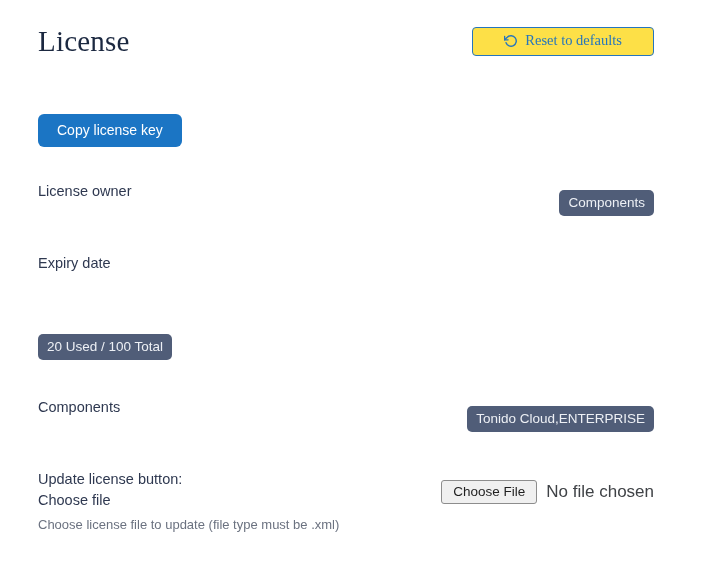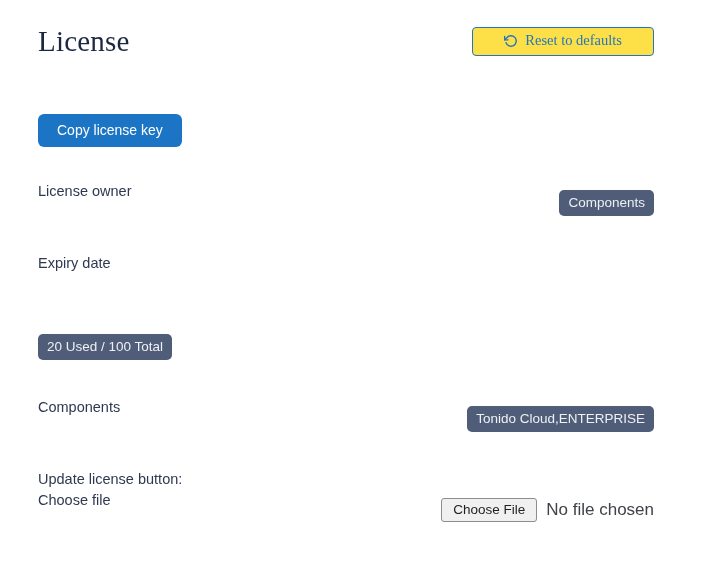--- a/index.html
+++ b/index.html
@@ -87,21 +87,21 @@
   .file-left .field-label { width: 150px; }
   .help-text {
     margin-top: 6px;
     font-size: 13px;
     color: #6b7280;
     white-space: nowrap;
   }
   .file-control {
     display: flex;
     align-items: center;
-    margin-top: 29px;
+    margin-top: 11px;
   }
   .file-btn {
     background: #f0f0f0;
     border: 1px solid #8d8d8d;
     border-radius: 3px;
     padding: 3px 11px 4px;
     font-size: 13.5px;
     color: #1f1f1f;
     font-family: inherit;
     cursor: pointer;
@@ -148,20 +148,21 @@
     </div>
 
     <div class="row">
       <div class="field-label">Components</div>
       <div class="badge">Tonido Cloud,ENTERPRISE</div>
     </div>
 
     <div class="row file-row">
       <div class="file-left">
         <div class="field-label">Update license button: Choose file</div>
+        <div class="help-text">Choose license file to update (file type must be .xml)</div>
       </div>
       <div class="file-control">
         <button class="file-btn">Choose File</button>
         <span class="file-status">No file chosen</span>
       </div>
     </div>
 
   </div>
 </div>
 

